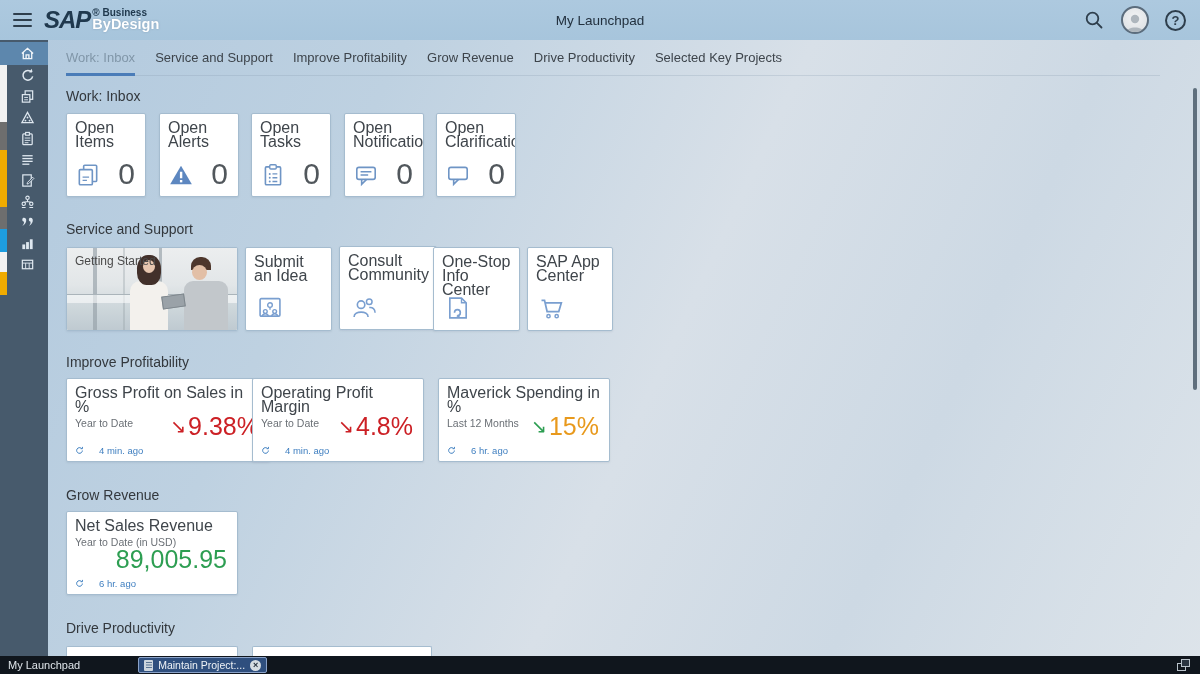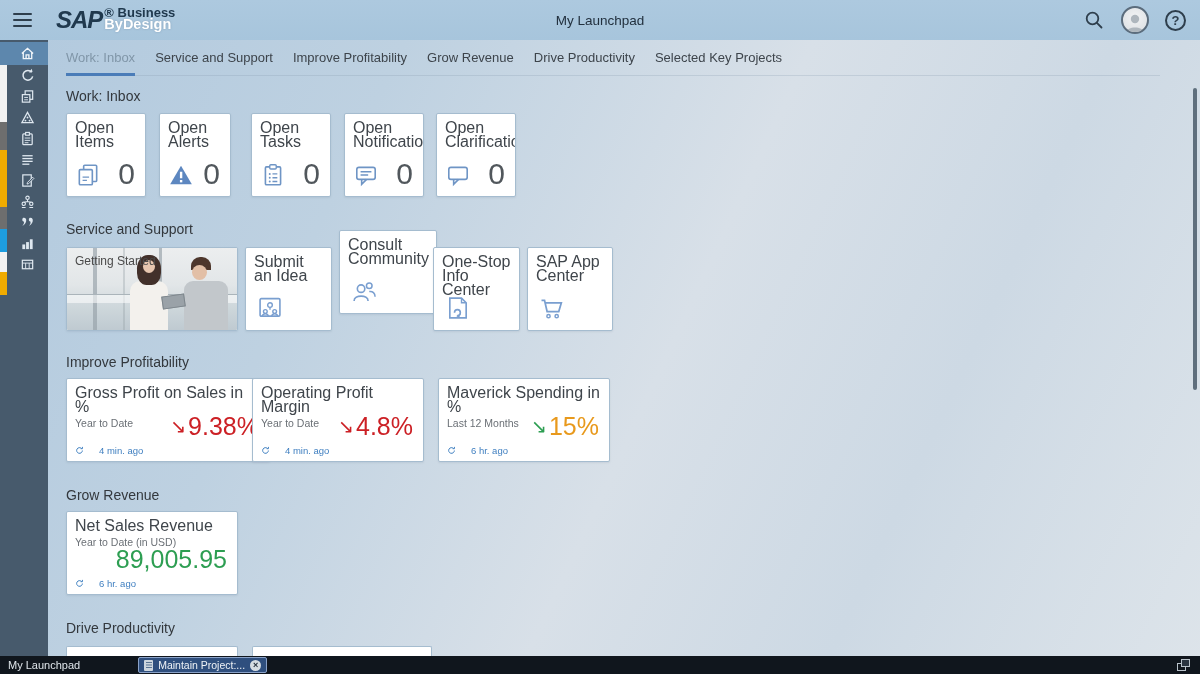--- a/index.html
+++ b/index.html
@@ -6,24 +6,24 @@
   html,body { width:1200px; height:674px; font-family:"Liberation Sans", sans-serif; }
   #page {
     position:relative; width:1200px; height:674px; overflow:hidden;
     background:linear-gradient(115deg,#b1c9de 0%,#bed1e1 28%,#d8e0e8 55%,#cdd9e4 75%,#dde4ea 100%);
   }
   
   .topbar { position:absolute; left:0; top:0; width:1200px; height:40px;
     background:linear-gradient(180deg,#adc9df,#a7c5dc); display:flex; align-items:center; }
   .hamburger { width:44px; height:40px; display:flex; flex-direction:column; justify-content:center; align-items:center; gap:3.5px; cursor:pointer; }
   .hamburger i { display:block; width:19px; height:2.6px; background:#2e3e4c; border-radius:1px; }
-  .logo { display:flex; align-items:flex-start; margin-left:12px; }
+  .logo { display:flex; align-items:flex-start; margin-left:0; }
   .logo .sap { font-size:24px; font-weight:bold; font-style:italic; color:#20394e; letter-spacing:-1px; line-height:22px; }
   .logo .stack { display:flex; flex-direction:column; margin-left:2px; }
-  .logo .biz { font-size:13px; color:#20394e; font-weight:bold; line-height:8px;text-align:right; }
+  .logo .biz { font-size:10px; color:#20394e; font-weight:bold; line-height:8px; }
   .logo .byd { font-size:14.5px; color:#ffffff; font-weight:bold; line-height:15px; text-shadow:0 0 2px rgba(90,120,150,.5); }
   .tb-title { position:absolute; left:0; right:0; text-align:center; font-size:13.5px; color:#22303e; }
   .tb-right { position:absolute; right:14px; top:0; height:40px; display:flex; align-items:center; gap:16px; }
   .icon-btn { cursor:pointer; display:flex; align-items:center; justify-content:center; }
   .avatar { width:28px; height:28px; border-radius:50%; background:radial-gradient(circle at 50% 40%,#f2f3f4,#d9dde1); border:2px solid #5b6c7c; display:flex; align-items:flex-end; justify-content:center; overflow:hidden; }
   .help-circle { width:21px; height:21px; border-radius:50%; border:2px solid #2e3e4c; color:#2e3e4c; font-size:13px; font-weight:bold; display:flex; align-items:center; justify-content:center; }
   
   .sidebar { position:absolute; left:0; top:40px; width:48px; height:616px; background:#475a6c; }
   .rail { position:absolute; left:0; top:0; width:7px; height:100%; display:flex; flex-direction:column; }
   .rail i { display:block; width:7px; }
@@ -225,21 +225,21 @@
       <svg width="26" height="26" viewBox="0 0 24 24">
           <rect x="8" y="3" width="12" height="15" rx="1" fill="none" stroke="#6f95c5" stroke-width="1.5"></rect>
           <rect x="4" y="7" width="12" height="14" rx="1" fill="#fff" stroke="#6f95c5" stroke-width="1.5"></rect>
           <line x1="7" y1="14" x2="13" y2="14" stroke="#6f95c5" stroke-width="1.3"></line>
           <line x1="7" y1="17" x2="11" y2="17" stroke="#6f95c5" stroke-width="1.3"></line>
         </svg>
       <span class="count">0</span>
     </div>
   </div>
 
-  <div class="tile" style="left:159px;top:113px;width:72px">
+  <div class="tile" style="left:159px;top:113px;width:80px">
     <div class="t-title">Open Alerts</div>
     <div class="count-row">
       <svg width="26" height="26" viewBox="0 0 24 24">
           <path d="M12 3.5 L22 20.5 H2 Z" fill="#5d87c0"></path>
           <rect x="11" y="9" width="2.2" height="6" fill="#fff"></rect>
           <rect x="11" y="16.6" width="2.2" height="2.2" fill="#fff"></rect>
         </svg>
       <span class="count">0</span>
     </div>
   </div>
@@ -310,21 +310,21 @@
         <rect x="3.5" y="4" width="17" height="15" rx="1" fill="none" stroke="#7a9fd0" stroke-width="1.4"></rect>
         <circle cx="12" cy="9.5" r="2" fill="none" stroke="#7a9fd0" stroke-width="1.2"></circle>
         <line x1="12" y1="11.5" x2="12" y2="13.5" stroke="#7a9fd0" stroke-width="1.2"></line>
         <circle cx="8" cy="15" r="1.6" fill="none" stroke="#7a9fd0" stroke-width="1.2"></circle>
         <path d="M5.5 19 c0-2.6 5-2.6 5 0" fill="none" stroke="#7a9fd0" stroke-width="1.2"></path>
         <circle cx="16" cy="15" r="1.6" fill="none" stroke="#7a9fd0" stroke-width="1.2"></circle>
         <path d="M13.5 19 c0-2.6 5-2.6 5 0" fill="none" stroke="#7a9fd0" stroke-width="1.2"></path>
       </svg>
   </div>
 
-  <div class="tile" style="left:339px;top:230px;width:98px">
+  <div class="tile" style="left:339px;top:246px;width:98px">
     <div class="t-title">Consult Community</div>
     <svg class="svc-icon" width="28" height="28" viewBox="0 0 24 24">
         <circle cx="9.5" cy="10" r="3.2" fill="none" stroke="#7a9fd0" stroke-width="1.4"></circle>
         <path d="M3.5 20.5 c0-5.5 12-5.5 12 0" fill="none" stroke="#7a9fd0" stroke-width="1.4"></path>
         <circle cx="16.5" cy="7.5" r="2.4" fill="none" stroke="#7a9fd0" stroke-width="1.3"></circle>
         <path d="M16.5 12.5 c3-0.5 5 1.5 5 4.5" fill="none" stroke="#7a9fd0" stroke-width="1.3"></path>
       </svg>
   </div>
 
   <div class="tile" style="left:433px;top:247px;width:87px">

